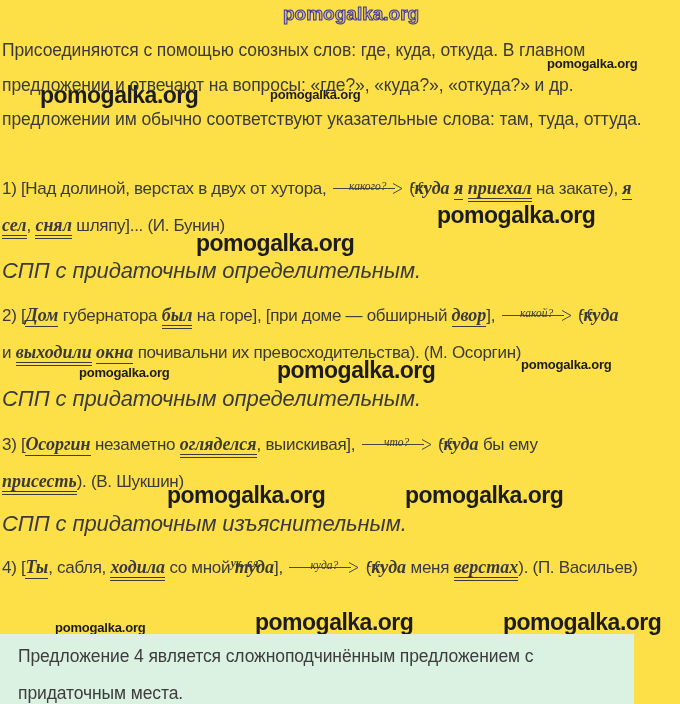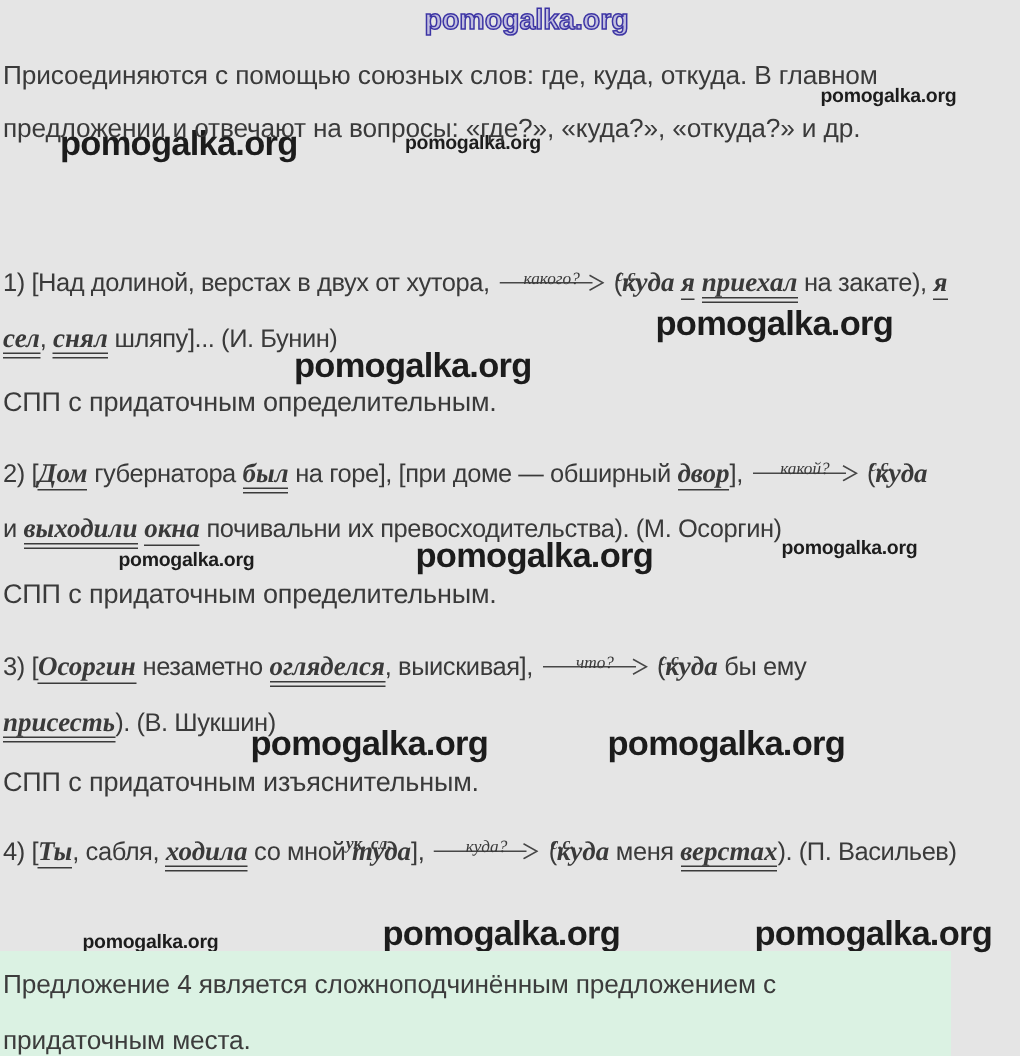--- a/index.html
+++ b/index.html
@@ -1,16 +1,16 @@
 <!DOCTYPE html>
 <html><head>
 <meta charset="utf-8">
 <style>
   html,body{margin:0;padding:0;}
-  #stage{position:relative;width:680px;height:704px;background:#e5e5e5;overflow:hidden;
+  #stage{position:relative;width:680px;height:704px;background:#fde047;overflow:hidden;
          font-family:"Liberation Sans",sans-serif;color:#3a3a3a;}
   
   .wm{position:absolute;white-space:nowrap;color:#1c1c1c;pointer-events:none;}
   .wm-outline{font-family:"Liberation Sans",sans-serif;font-weight:bold;font-size:19px;
               color:rgba(110,100,210,0.30);-webkit-text-stroke:1px #3c34a4;}
   .wm-small{font-family:"Liberation Sans",sans-serif;font-weight:bold;font-size:13px;letter-spacing:-0.2px;}
   .wm-bold{font-family:"Liberation Sans",sans-serif;font-weight:bold;font-size:23px;letter-spacing:-0.5px;}
   
   #intro{position:absolute;left:2px;top:33px;}
   .intro-line{font-size:17.5px;line-height:34.6px;white-space:nowrap;letter-spacing:-0.1px;color:#3a3a3a;}
@@ -23,25 +23,25 @@
            font-size:18px;position:relative;letter-spacing:0;font-weight:bold;}
   .tok-subject{border-bottom:1.5px solid #3b3b3b;padding-bottom:1px;}
   .tok-predicate{border-bottom:4px double #3b3b3b;}
   .lbl{position:absolute;top:-12px;font-family:"Liberation Serif",serif;font-style:italic;
        font-size:11.5px;color:#3a3a3a;letter-spacing:0;white-space:nowrap;border:none;}
   .tok-word .lbl,.tok-subject .lbl,.tok-predicate .lbl{left:-4px;}
   .tok-arrow{display:inline-block;position:relative;width:70px;height:13px;margin:0 2px;vertical-align:baseline;}
   .tok-arrow svg{position:absolute;left:0;bottom:0;}
   .tok-arrow .lbl{left:0;width:100%;text-align:center;top:-13px;}
   
-  .conclusion{position:absolute;left:2px;font-size:18px;color:#3a3a3a;letter-spacing:-0.1px;}
+  .conclusion{position:absolute;left:2px;font-size:22px;color:#3a3a3a;letter-spacing:-0.1px;font-style:italic;}
   #con0{top:258px}#con1{top:386px}#con2{top:511px}#con3{top:597px}
   
   #answer-box{position:absolute;left:0;top:634px;width:634px;height:70px;
-              padding:4px 0 0 2px;box-sizing:border-box;}
+              padding:4px 0 0 18px;box-sizing:border-box;}
   .ans-line{font-size:17.5px;line-height:37px;white-space:nowrap;color:#3c3c3c;letter-spacing:-0.1px;}
 </style>
 </head>
 <body>
 
 <div id="stage">
   <div id="watermarks">
       <span class="wm wm-outline" style="left: 283px; top: 3px;">pomogalka.org</span>
       <span class="wm wm-small" style="left: 547px; top: 56px;">pomogalka.org</span>
       <span class="wm wm-bold" style="left: 40px; top: 82px;">pomogalka.org</span>
@@ -54,20 +54,21 @@
       <span class="wm wm-bold" style="left: 167px; top: 482px;">pomogalka.org</span>
       <span class="wm wm-bold" style="left: 405px; top: 482px;">pomogalka.org</span>
       <span class="wm wm-small" style="left: 55px; top: 620px;">pomogalka.org</span>
       <span class="wm wm-bold" style="left: 255px; top: 609px;">pomogalka.org</span>
       <span class="wm wm-bold" style="left: 503px; top: 609px;">pomogalka.org</span>
     </div>
 
   <div id="intro">
       <div class="intro-line">Присоединяются с помощью союзных слов: где, куда, откуда. В главном</div>
       <div class="intro-line">предложении и отвечают на вопросы: «где?», «куда?», «откуда?» и др.</div>
+      <div class="intro-line">предложении им обычно соответствуют указательные слова: там, туда, оттуда.</div>
     </div>
 
   <div class="example" id="ex0"><span class="tok tok-plain">1) [Над долиной, верстах в двух от хутора, </span><span class="tok-arrow"><svg width="70" height="13" viewBox="0 0 70 13">
           <line x1="0" y1="7.5" x2="62" y2="7.5" stroke="#474747" stroke-width="1"></line>
           <polyline points="60,2.5 69,7.5 60,12.5" fill="none" stroke="#474747" stroke-width="1"></polyline>
         </svg><span class="lbl">какого?</span></span><span class="tok tok-plain"> (</span><span class="tok tok-word">куда<span class="lbl">с.с.</span></span><span class="tok tok-plain"> </span><span class="tok tok-subject">я</span><span class="tok tok-plain"> </span><span class="tok tok-predicate">приехал</span><span class="tok tok-plain"> на закате), </span><span class="tok tok-subject">я</span><br><span class="tok tok-predicate">сел</span><span class="tok tok-plain">, </span><span class="tok tok-predicate">снял</span><span class="tok tok-plain"> шляпу]... (И. Бунин)</span></div>
   <div class="conclusion" id="con0">СПП с придаточным определительным.</div>
 
   <div class="example" id="ex1"><span class="tok tok-plain">2) [</span><span class="tok tok-subject">Дом</span><span class="tok tok-plain"> губернатора </span><span class="tok tok-predicate">был</span><span class="tok tok-plain"> на горе], [при доме — обширный </span><span class="tok tok-subject">двор</span><span class="tok tok-plain">], </span><span class="tok-arrow"><svg width="70" height="13" viewBox="0 0 70 13">
           <line x1="0" y1="7.5" x2="62" y2="7.5" stroke="#474747" stroke-width="1"></line>

